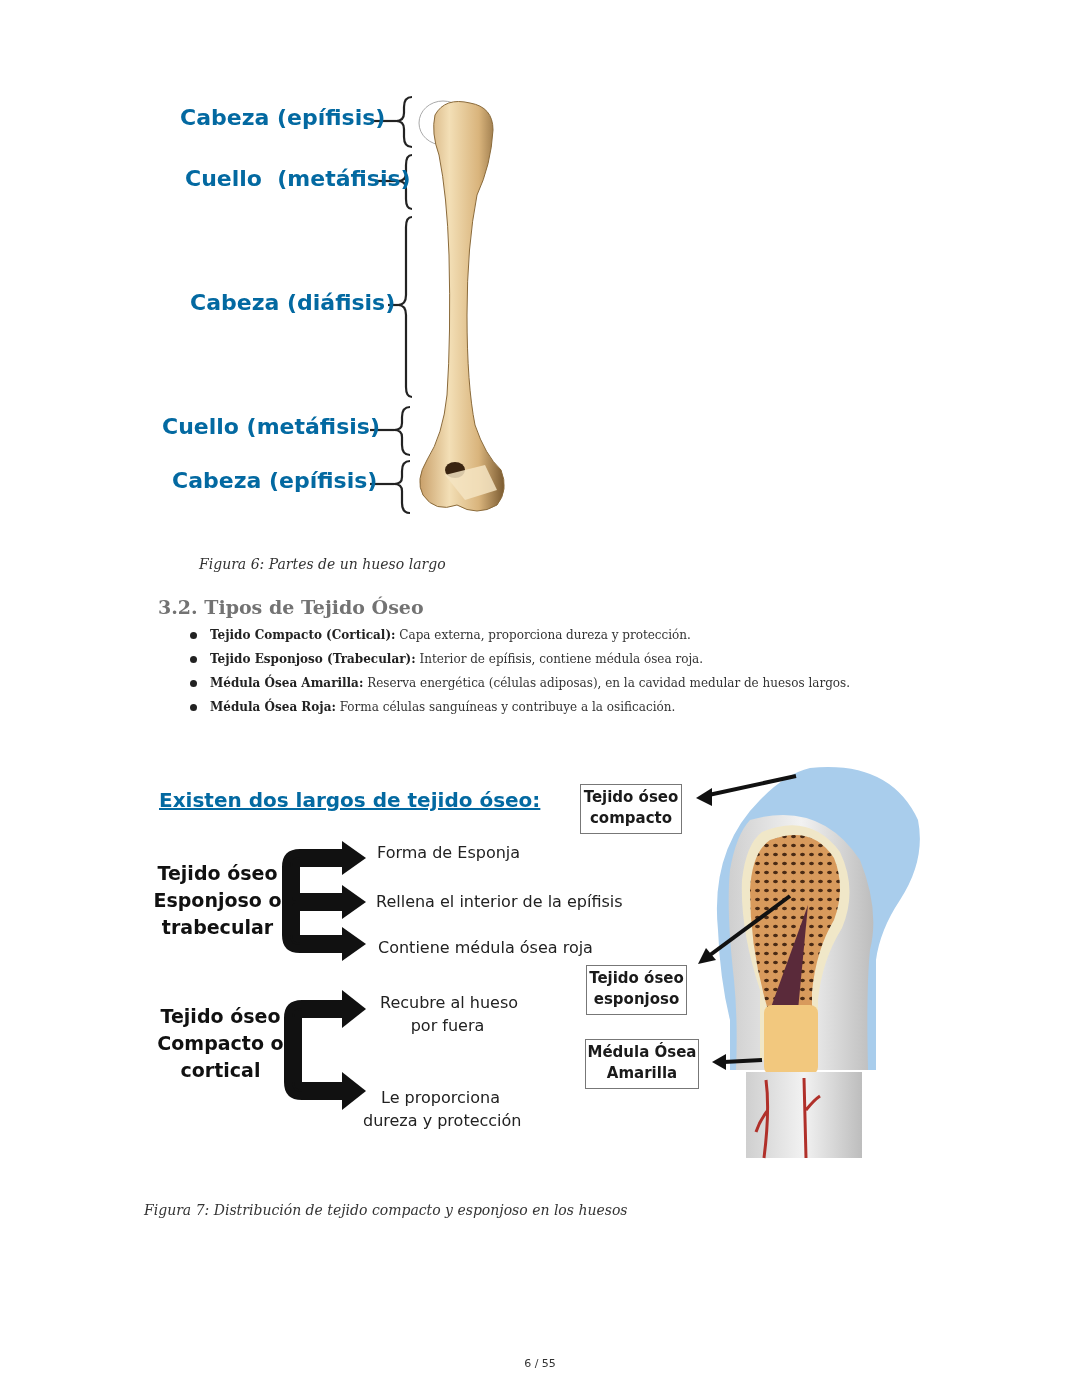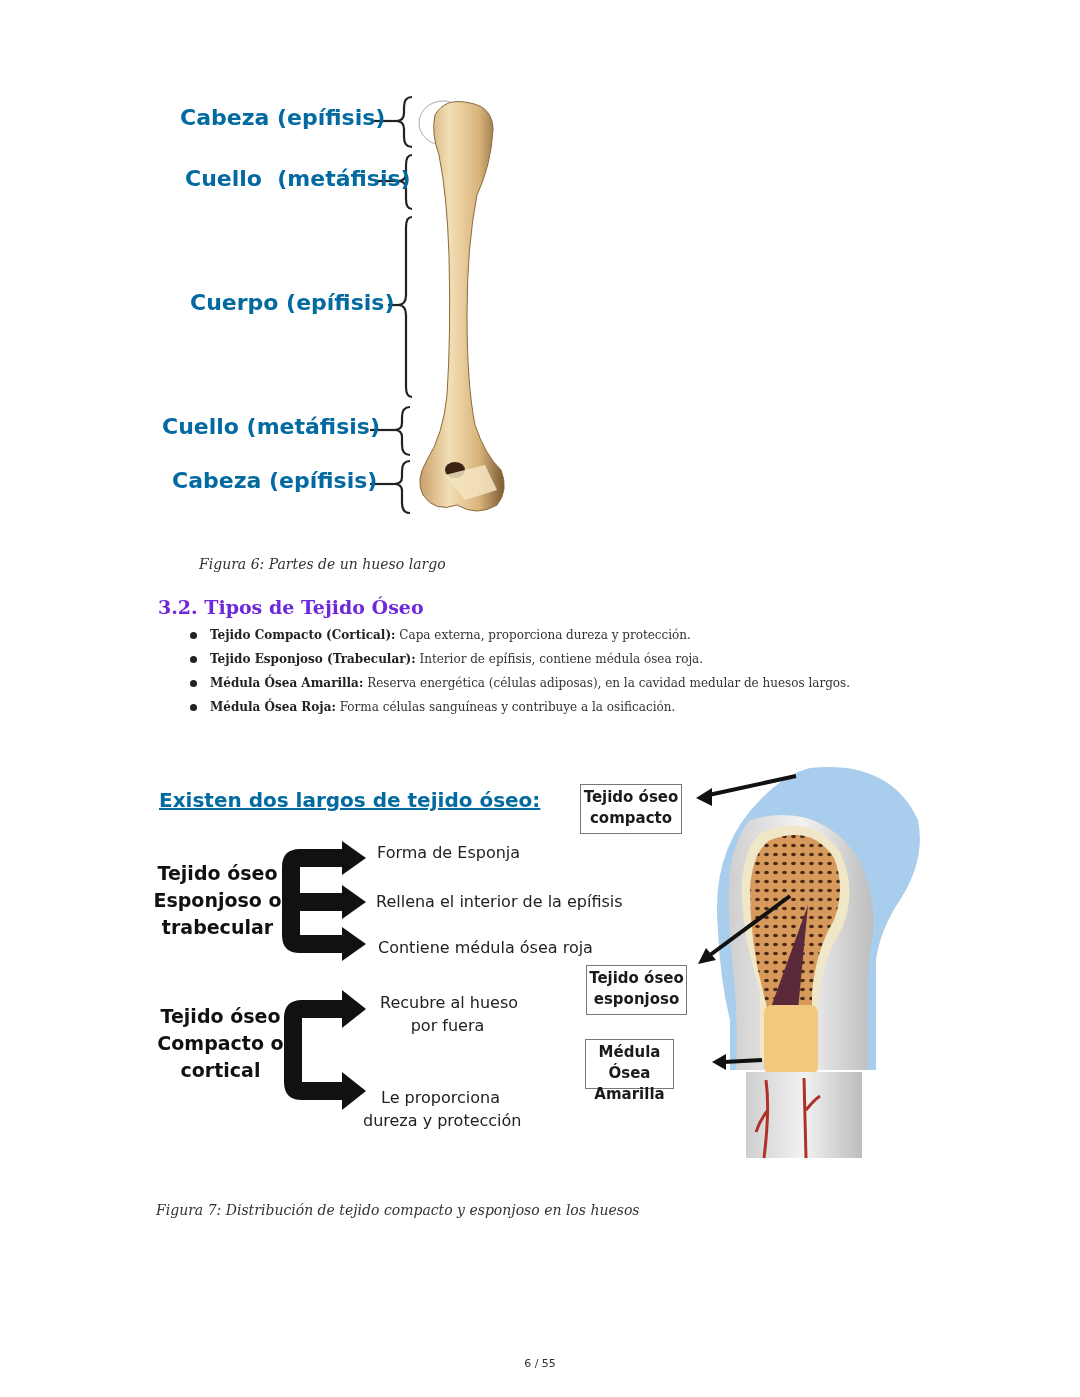--- a/index.html
+++ b/index.html
@@ -1,20 +1,20 @@
 <!DOCTYPE html>
 <html><head>
 <meta charset="utf-8">
 <style>
   html,body{margin:0;padding:0;background:#ffffff;}
   body{width:1080px;height:1397px;position:relative;overflow:hidden;font-family:"DejaVu Serif",serif;color:#222;}
   .abs{position:absolute;}
   .lbl{font-family:"DejaVu Sans",sans-serif;font-weight:bold;color:#0369a1;white-space:nowrap;}
   .caption{font-family:"DejaVu Serif",serif;font-style:italic;font-size:14px;color:#333;}
-  .h2{font-family:"DejaVu Serif",serif;font-weight:bold;font-size:19px;color:#6d28d9;text-align:center;}
+  .h2{font-family:"DejaVu Serif",serif;font-weight:bold;font-size:19px;color:#737373;text-align:center;}
   ul.bul{margin:0;padding:0;list-style:none;font-family:"DejaVu Serif",serif;font-size:12px;line-height:24px;color:#333;}
   ul.bul li{position:relative;padding-left:52px;}
   ul.bul li .dot{position:absolute;left:32px;top:9px;width:7px;height:7px;border-radius:50%;background:#222;}
   ul.bul li b{color:#222;}
   .box{border:1.5px solid #777;background:#fff;font-family:"DejaVu Sans",sans-serif;font-weight:bold;font-size:15px;text-align:center;line-height:21px;color:#1a1a1a;box-sizing:border-box;padding-top:2px;}
   .dtext{font-family:"DejaVu Sans",sans-serif;font-size:16px;color:#222;white-space:nowrap;}
   .dlabel{font-family:"DejaVu Sans",sans-serif;font-weight:bold;font-size:19px;color:#111;text-align:center;line-height:27px;}
   .pgnum{font-family:"DejaVu Sans",sans-serif;font-size:11px;color:#333;}
 </style>
 </head>
@@ -44,21 +44,21 @@
       <path d="M52 132 Q46 132 46 142 L46 210 Q46 220 38 220 Q46 220 46 230 L46 302 Q46 312 52 312"></path>
       <line x1="28" y1="220" x2="38" y2="220"></line>
       <path d="M50 322 Q42 322 42 332 L42 338 Q42 345 34 345 Q42 345 42 352 L42 360 Q42 370 50 370"></path>
       <line x1="10" y1="345" x2="34" y2="345"></line>
       <path d="M50 376 Q42 376 42 386 L42 392 Q42 399 34 399 Q42 399 42 406 L42 418 Q42 428 50 428"></path>
       <line x1="10" y1="399" x2="34" y2="399"></line>
     </g>
   </svg>
   <div class="abs lbl" style="left:30px;top:20px;font-size:22px;">Cabeza (epífisis)</div>
   <div class="abs lbl" style="left:35px;top:81px;font-size:22px;white-space:pre;">Cuello  (metáfisis)</div>
-  <div class="abs lbl" style="left:40px;top:205px;font-size:22px;">Cuerpo (epífisis)</div>
+  <div class="abs lbl" style="left:40px;top:205px;font-size:22px;">Cabeza (diáfisis)</div>
   <div class="abs lbl" style="left:12px;top:329px;font-size:22px;">Cuello (metáfisis)</div>
   <div class="abs lbl" style="left:22px;top:383px;font-size:22px;">Cabeza (epífisis)</div>
 </div>
 
 <div class="abs caption" style="left:156px;top:556px;margin-left:43px;">Figura 6: Partes de un hueso largo</div>
 
 <div class="abs h2" style="left:158px;top:596px;">3.2. Tipos de Tejido Óseo</div>
 <ul class="abs bul" style="left:158px;top:623px;width:740px;">
   <li><span class="dot"></span><b>Tejido Compacto (Cortical):</b><span> Capa externa, proporciona dureza y protección.</span></li>
   <li><span class="dot"></span><b>Tejido Esponjoso (Trabecular):</b><span> Interior de epífisis, contiene médula ósea roja.</span></li>
@@ -140,21 +140,21 @@
     </g>
   </svg>
   <div class="abs box" style="left:430px;top:24px;width:102px;height:50px;">
     <div>Tejido óseo</div>
     <div>compacto</div>
   </div>
   <div class="abs box" style="left:436px;top:205px;width:101px;height:50px;">
     <div>Tejido óseo</div>
     <div>esponjoso</div>
   </div>
-  <div class="abs box" style="left:435px;top:279px;width:89px;height:50px;">
+  <div class="abs box" style="left:435px;top:279px;width:114px;height:50px;">
     <div>Médula Ósea</div>
     <div>Amarilla</div>
   </div>
 </div>
 
-<div class="abs caption" style="left:156px;top:1202px;">Figura 7: Distribución de tejido compacto y esponjoso en los huesos</div>
+<div class="abs caption" style="left:144px;top:1202px;">Figura 7: Distribución de tejido compacto y esponjoso en los huesos</div>
 
 <div class="abs pgnum" style="left:0;width:1080px;text-align:center;top:1357px;">6 / 55</div>
 
 </body></html>

